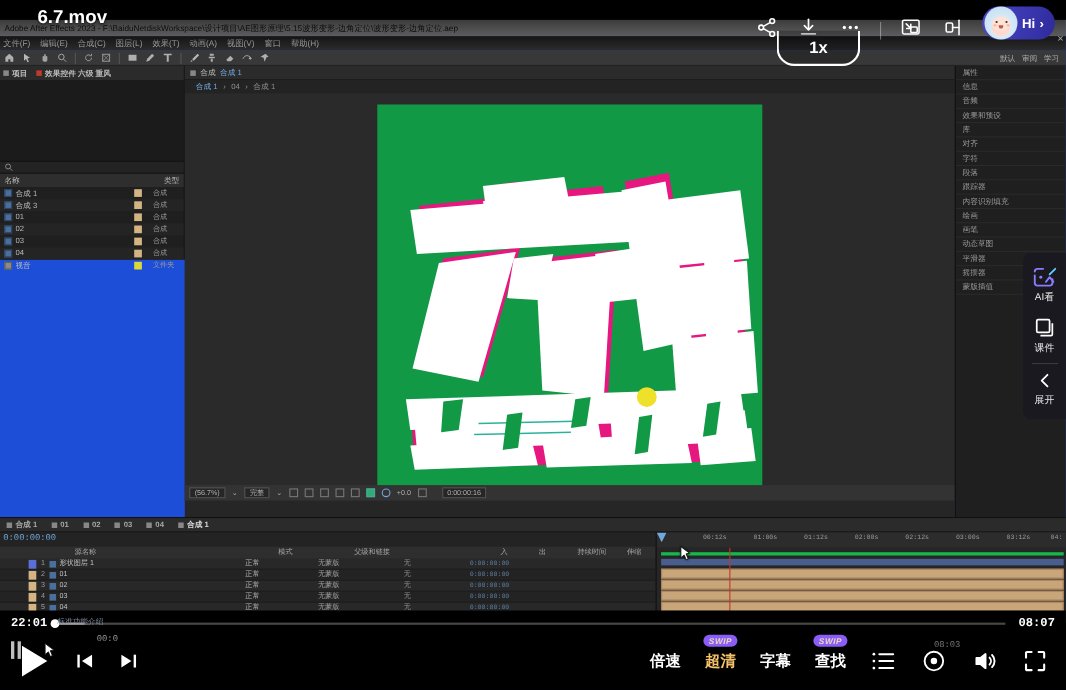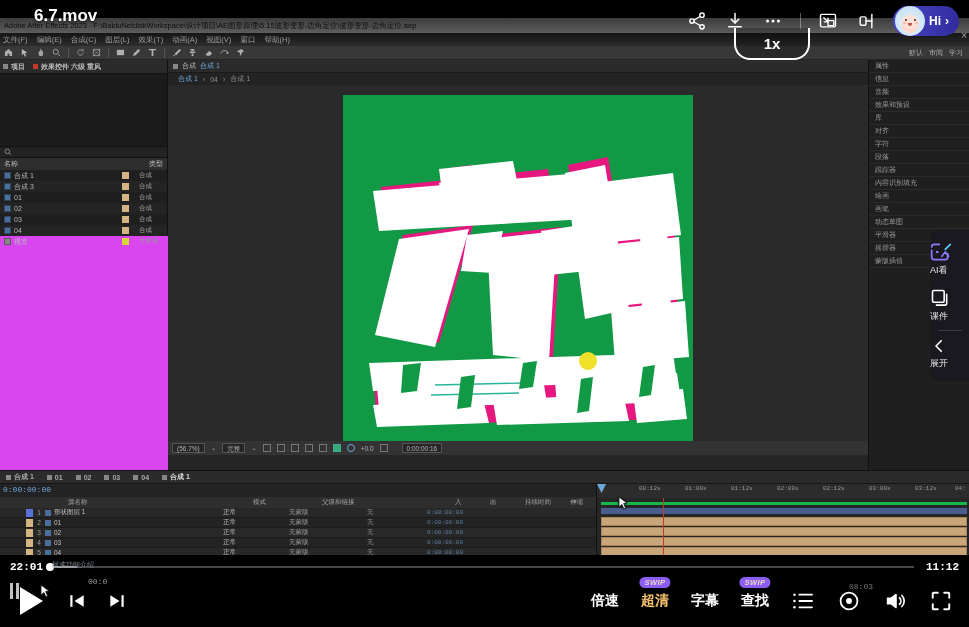--- a/index.html
+++ b/index.html
@@ -3,21 +3,21 @@
 <meta charset="utf-8">
 <style>
   * { box-sizing: border-box; margin: 0; padding: 0; }
   html, body {
     width: 969px; height: 627px; overflow: hidden;
     background: #000; font-family: "Liberation Sans", sans-serif;
   }
   #root { position: relative; width: 969px; height: 627px; background: #000; }
 
   
-  .video-stage { position: absolute; left: 0; top: 18px; width: 969px; height: 548px; background: #d946ef; overflow: hidden; }
+  .video-stage { position: absolute; left: 0; top: 18px; width: 969px; height: 548px; background: #1d4ed8; overflow: hidden; }
 
   
   .ae-titlebar {
     position: absolute; left: 0; top: 0; width: 969px; height: 15px;
     background: linear-gradient(#d8d8d8, #c8c8c8);
     font-size: 7.5px; color: #222; line-height: 15px; padding-left: 4px;
     white-space: nowrap; overflow: hidden;
   }
   .ae-menubar {
     position: absolute; left: 0; top: 15px; width: 969px; height: 13px;
@@ -116,21 +116,21 @@
   
   .top-bar {
     position: absolute; left: 0; top: 0; width: 969px; height: 46px; z-index: 20;
     background: linear-gradient(rgba(0,0,0,.95), rgba(0,0,0,.55) 70%, rgba(0,0,0,0));
     display: flex; align-items: flex-start; padding-top: 6px;
   }
   .video-title {
     margin-left: 34px; color: #fff; font-size: 17px; font-weight: bold;
     text-shadow: 0 1px 3px rgba(0,0,0,.9); line-height: 20px;
   }
-  .top-actions { margin-left: auto; display: flex; align-items: center; gap: 16px; padding-right: 10px; height: 30px; }
+  .top-actions { margin-left: auto; display: flex; align-items: flex-end; gap: 16px; padding-right: 10px; height: 30px; }
   .tico { width: 22px; height: 22px; color: #fff; display: flex; align-items: center; justify-content: center; }
   .tdiv { width: 1px; height: 16px; background: rgba(255,255,255,.35); }
   .user-pill {
     display: flex; align-items: center; gap: 4px; height: 30px; padding: 0 10px 0 2px;
     border-radius: 15px; background: linear-gradient(100deg,#4a46c8,#2f2b9c);
     color: #fff; font-size: 12px;
   }
   .avatar {
     width: 30px; height: 30px; border-radius: 50%;
     background: radial-gradient(circle at 50% 62%, #ffd9cf 0 34%, #d9eaf7 36%, #bcdcf0 100%);
@@ -138,33 +138,33 @@
   }
   .avatar .face { position: absolute; left: 7px; top: 9px; width: 16px; height: 13px; border-radius: 50%; background: #ffe2d6; }
   .avatar .eye { position: absolute; top: 13px; width: 2px; height: 2px; border-radius: 50%; background: #3a2b24; }
   .avatar .eye.l { left: 10px; } .avatar .eye.r { left: 19px; }
   .avatar .cheek { position:absolute; top:16px; width:3px;height:2px;border-radius:50%;background:#ffb0a0;}
   .avatar .cheek.l{left:8px;} .avatar .cheek.r{left:20px;}
   .avatar .mouth { position: absolute; left: 13px; top: 17px; width: 4px; height: 3px; border-radius: 0 0 4px 4px; background: #c0564a; }
   .close-x { position: absolute; right: 2px; top: 30px; color: rgba(255,255,255,.6); font-size: 10px; z-index: 21; }
 
   .speed-badge {
-    position: absolute; left: 734px; top: 28px; width: 76px; height: 32px; z-index: 22;
+    position: absolute; left: 706px; top: 28px; width: 76px; height: 32px; z-index: 22;
     border: 2px solid #fff; border-top: none; border-radius: 0 0 16px 16px;
     color: #fff; font-size: 15px; font-weight: bold;
     display: flex; align-items: center; justify-content: center; background: rgba(0,0,0,.25);
   }
 
   
   .dock {
     position: absolute; right: 0; top: 230px; width: 39px; z-index: 21;
     background: #19191f; border-radius: 8px 0 0 8px; padding: 8px 0 6px;
     display: flex; flex-direction: column; align-items: center; gap: 2px;
   }
-  .dock-item { display: flex; flex-direction: column; gap: 2px; padding: 4px 0 5px; width: 100%; }
+  .dock-item { display: flex; flex-direction: column; align-items: center; gap: 2px; padding: 4px 0 5px; width: 100%; }
   .dock-label { font-size: 9px; color: #e8e8e8; }
   .dock-sep { width: 24px; height: 1px; background: rgba(255,255,255,.14); }
 
   
   .bottom-wrap { position: absolute; left: 0; bottom: 0; width: 969px; height: 72px; background: #000; z-index: 25; }
   .bot-time-left { position: absolute; left: 10px; top: 6px; font-size: 11px; color: #fff; font-weight: bold; font-family: "Liberation Mono", monospace; }
   .bot-time-right { position: absolute; right: 10px; top: 6px; font-size: 11px; color: #fff; font-weight: bold; font-family: "Liberation Mono", monospace; }
   .seekbar { position: absolute; left: 47px; right: 55px; top: 11px; height: 2px; background: rgba(255,255,255,.28); }
   .seek-buf { position: absolute; left: 0; top: 0; height: 2px; background: rgba(255,255,255,.5); width: 3.5%; }
   .seek-prog { position: absolute; left: 0; top: 0; height: 2px; background: #2b8fe0; width: 0.4%; }
@@ -690,21 +690,21 @@
     <div class="dock-item">
       <svg width="18" height="18" viewBox="0 0 24 24" fill="none" stroke="#fff" stroke-width="2.2" stroke-linecap="round" stroke-linejoin="round">
           <path d="M15 5L8 12l7 7"></path>
         </svg>
       <span class="dock-label">展开</span>
     </div>
   </div>
 
   <div class="bottom-wrap">
     <div class="bot-time-left">22:01</div>
-    <div class="bot-time-right">11:12</div>
+    <div class="bot-time-right">08:07</div>
 
     <div class="seekbar">
       <div class="seek-buf"></div>
       <div class="seek-prog"></div>
       <div class="seek-dot"></div>
     </div>
     <div class="chapter-label">标准功能介绍</div>
     <div style="position:absolute;left:88px;top:22px;font-size:8px;color:#9a9a9a;font-family:'Liberation Mono',monospace">00:0</div>
 
     <div class="ctrl-row">

